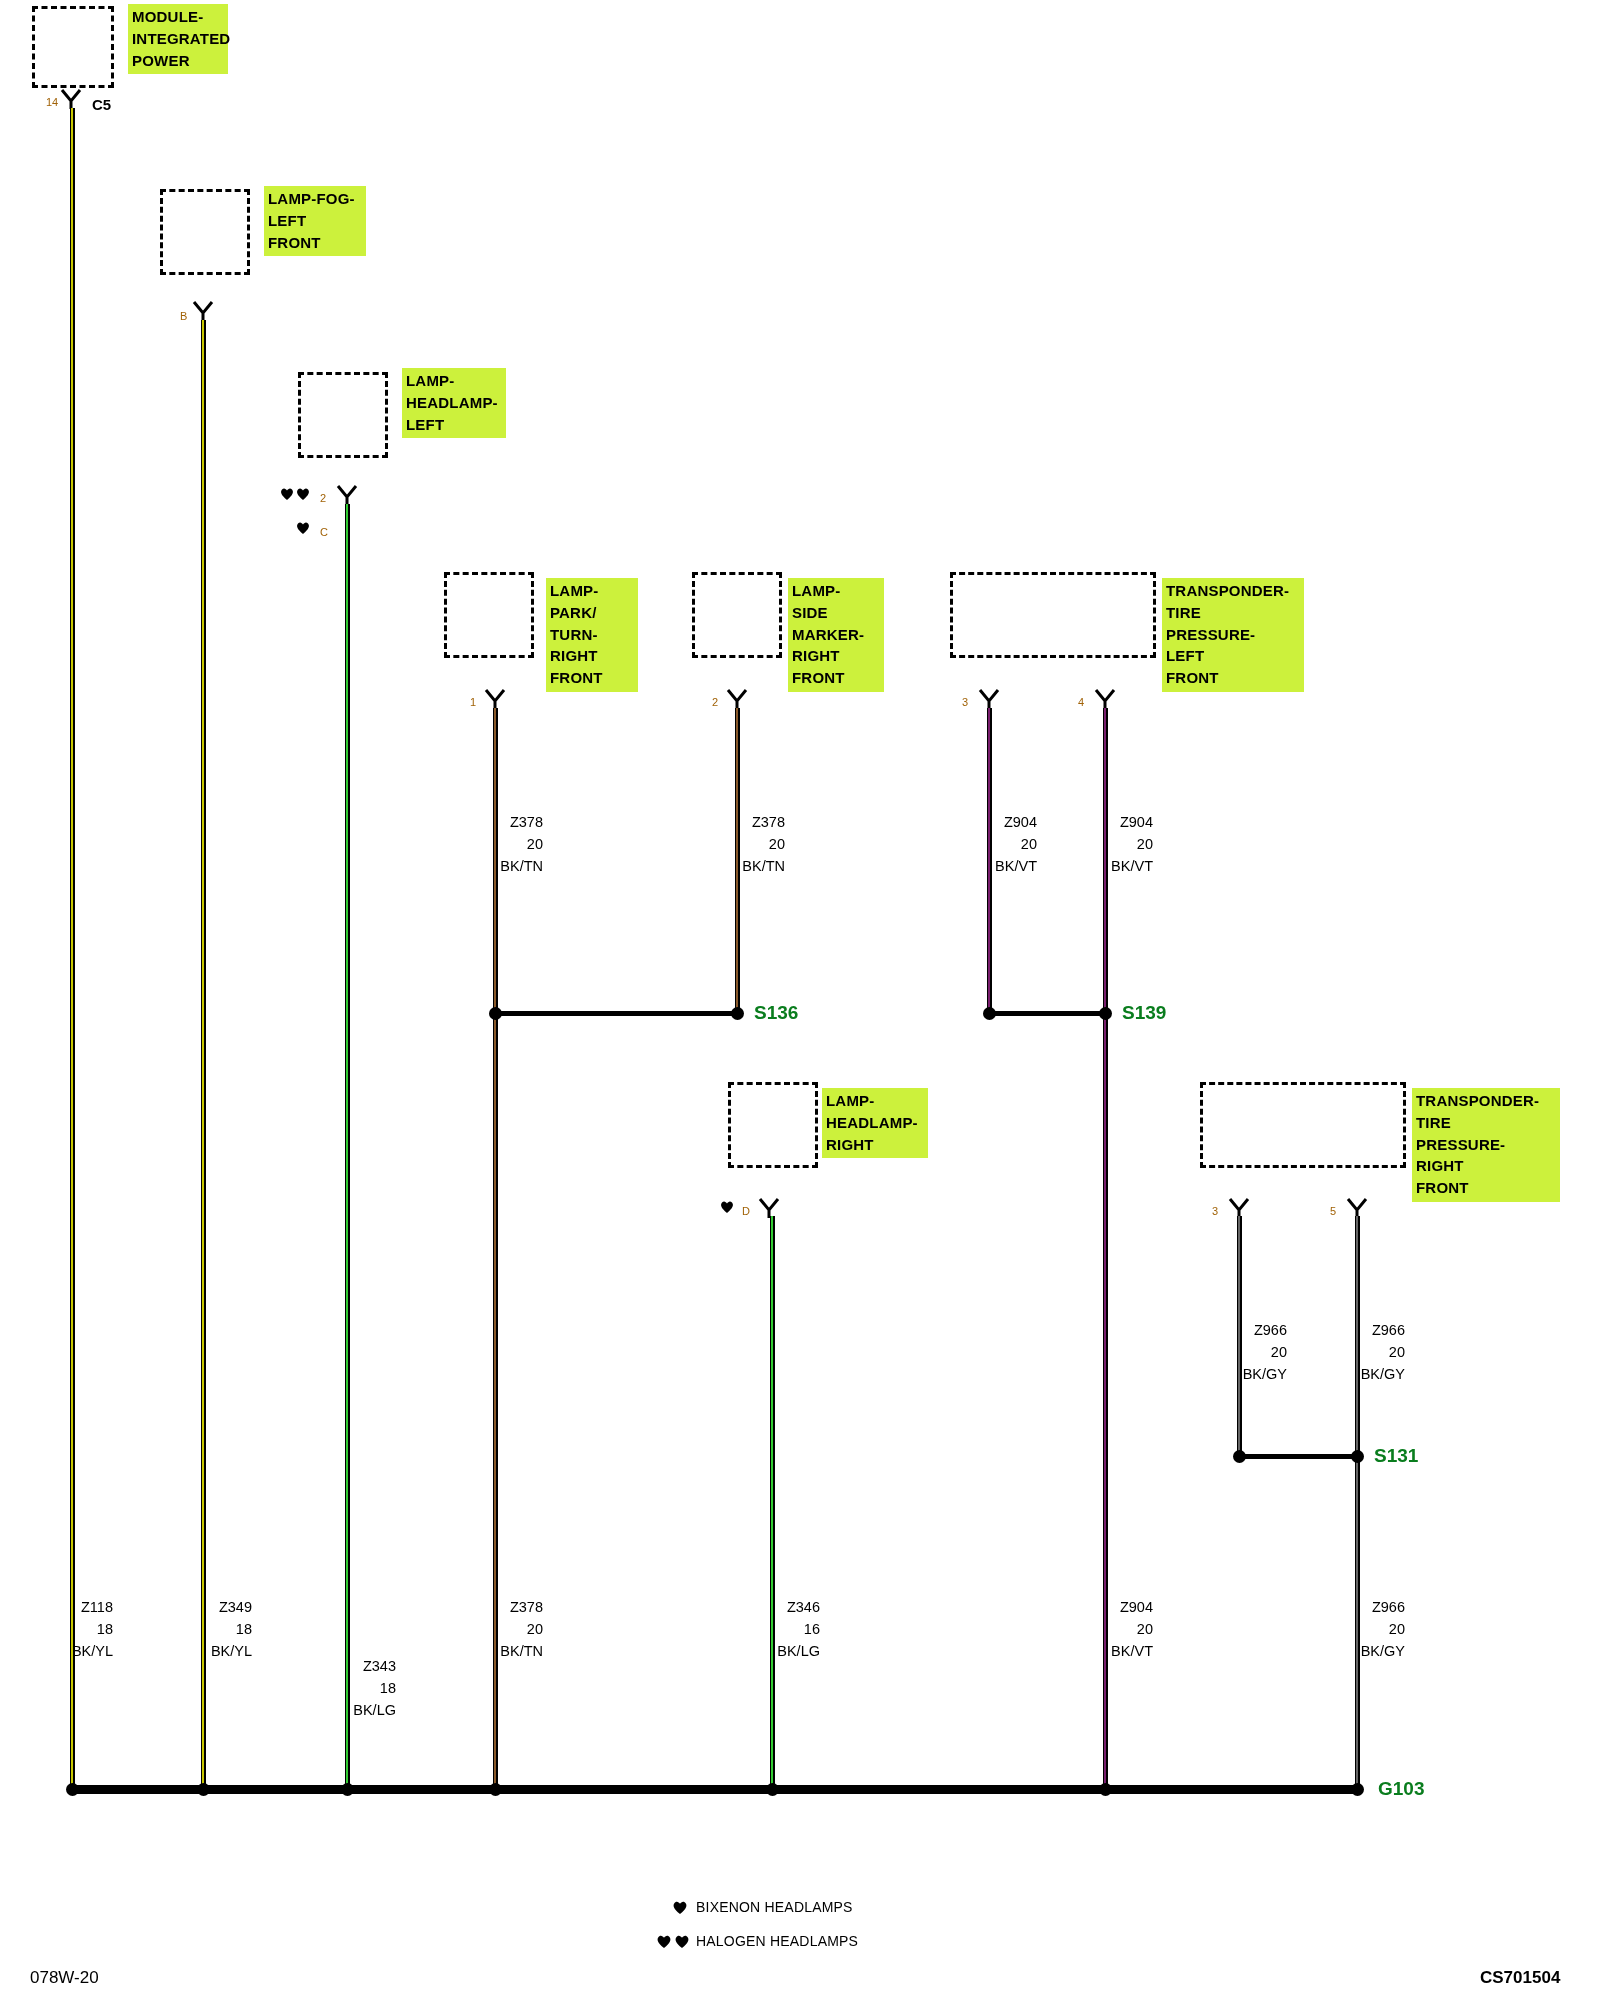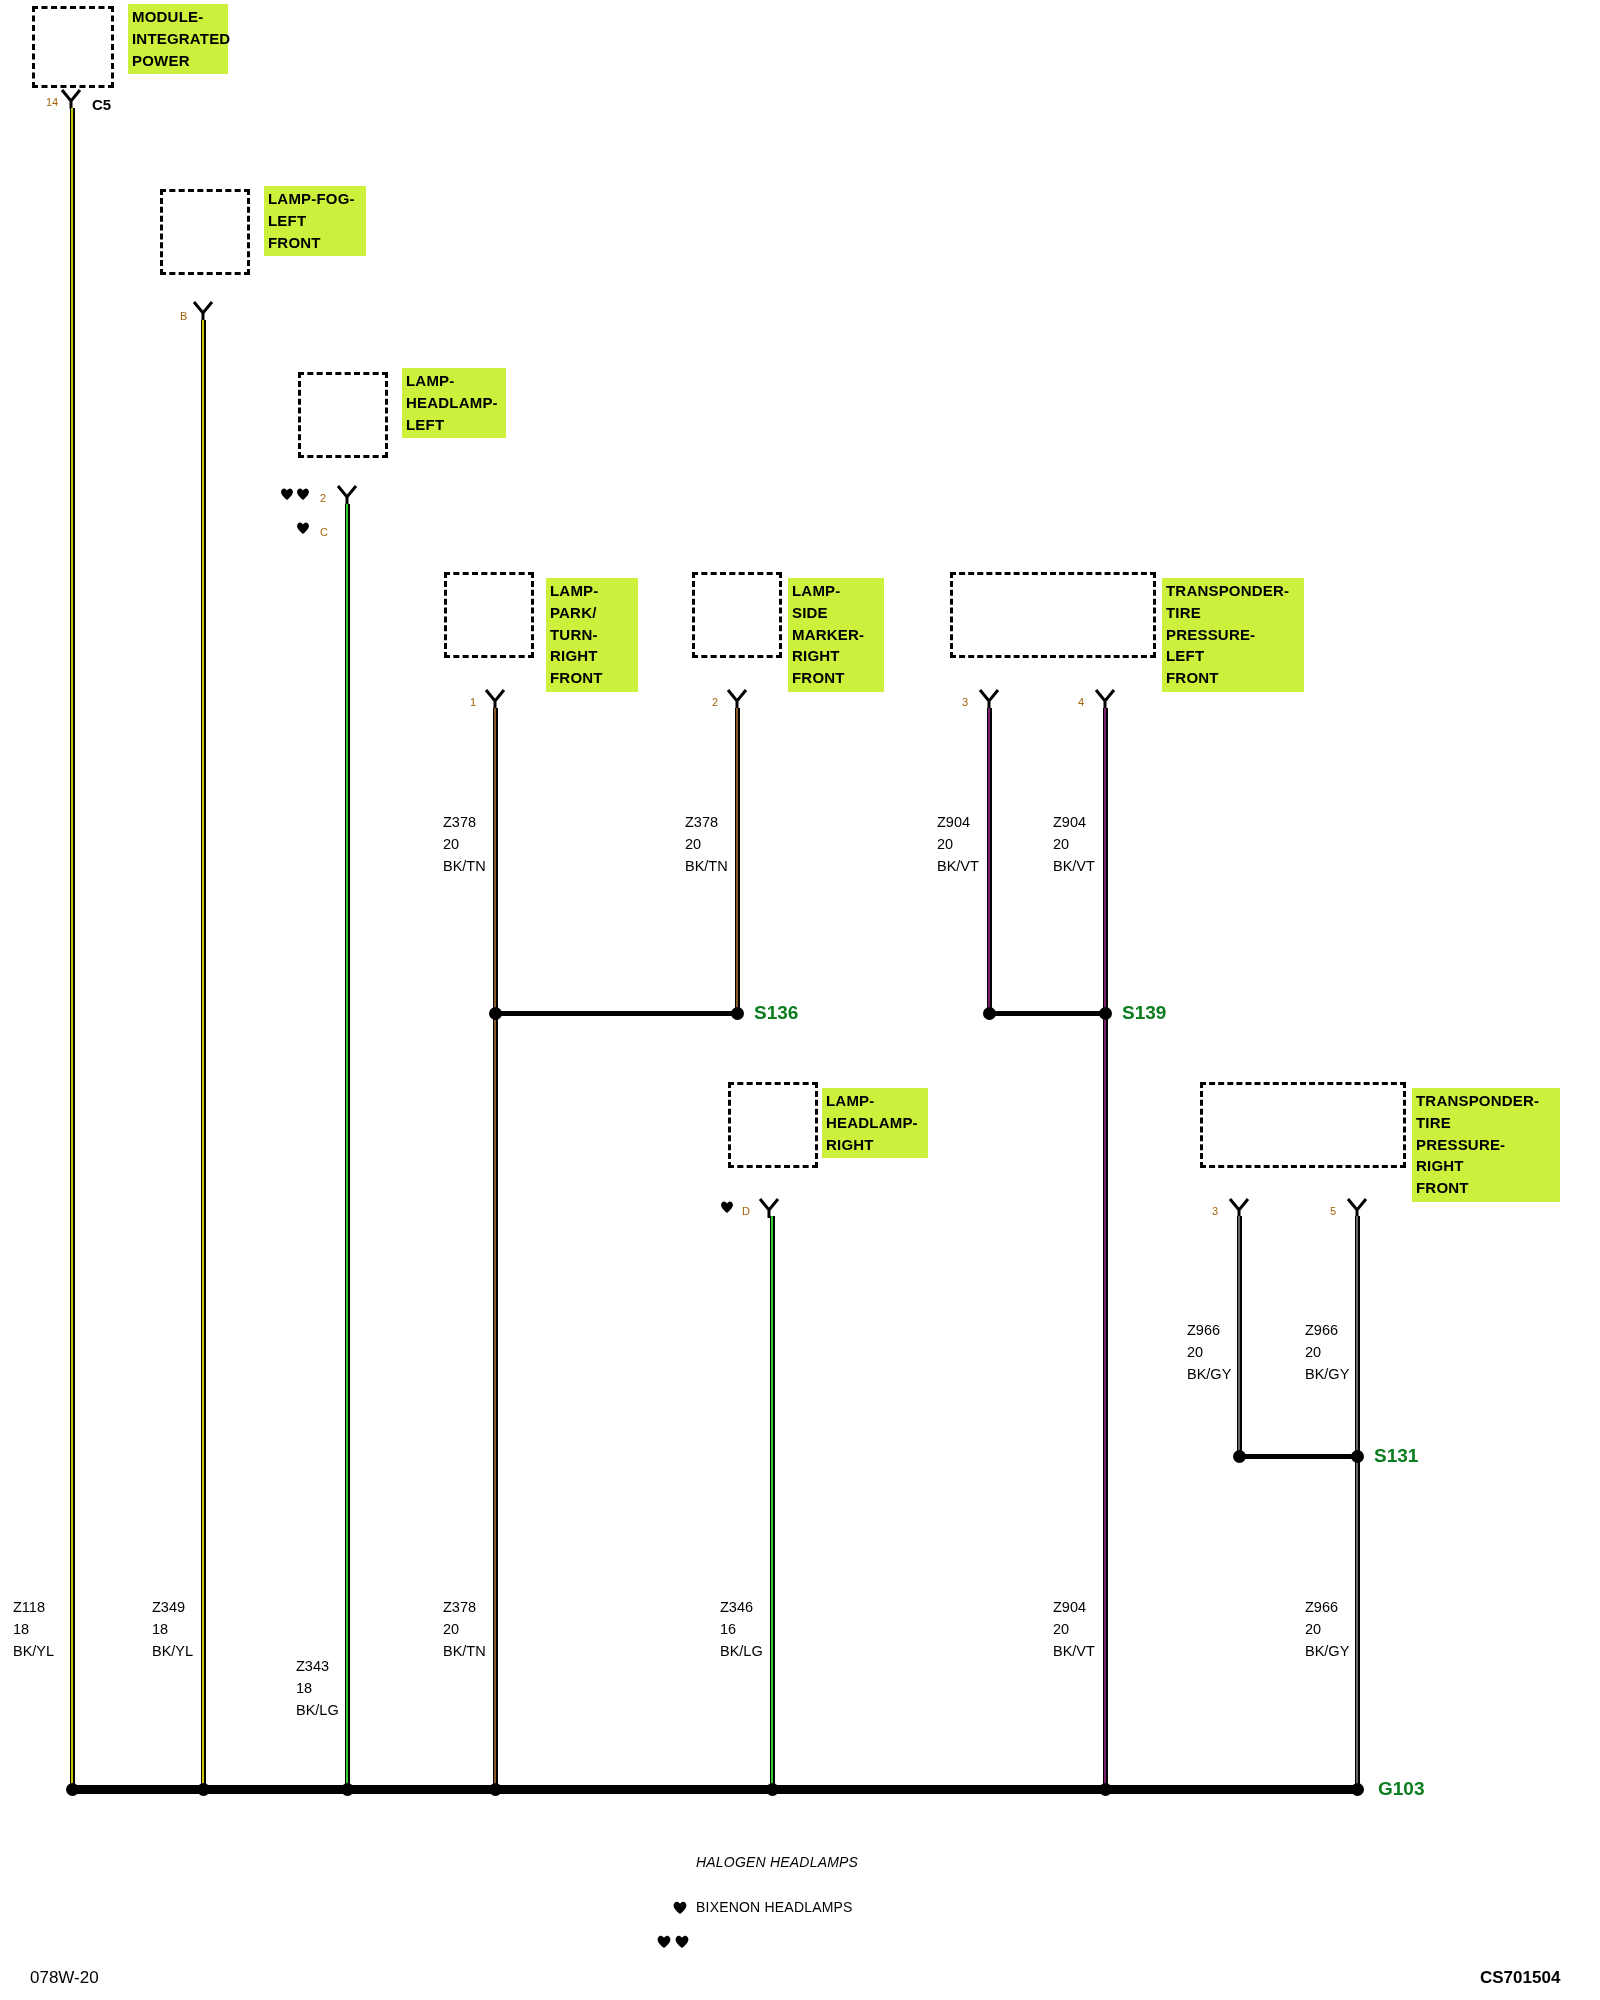--- a/index.html
+++ b/index.html
@@ -3,21 +3,21 @@
 <meta charset="utf-8">
 <style>
   html,body{margin:0;padding:0;background:#ffffff;}
   body{width:1600px;height:2000px;position:relative;font-family:"Liberation Sans",sans-serif;}
   #sheet{position:absolute;left:0;top:0;width:1600px;height:1768px;}
   .box{position:absolute;border:3px dashed #000;background:transparent;box-sizing:border-box;}
   .hl{position:absolute;background:#ccf13c;color:#000;font-size:15px;font-weight:bold;line-height:1.45;padding:2px 5px 3px 4px;box-sizing:border-box;letter-spacing:0.2px;}
   .wire{position:absolute;background:#000;}
   .vw{width:5px;}
   .hw{height:5px;}
-  .label{position:absolute;font-size:14.5px;color:#000;text-align:left;line-height:1.5;white-space:nowrap;}
+  .label{position:absolute;font-size:14.5px;color:#000;text-align:right;line-height:1.5;white-space:nowrap;}
   .pin{position:absolute;font-size:11px;color:#a16207;font-weight:normal;}
   .pinb{position:absolute;font-size:15px;color:#000;font-weight:bold;}
   .splice{position:absolute;font-size:19px;font-weight:bold;color:#0a7d1e;}
   .dot{position:absolute;width:13px;height:13px;border-radius:50%;background:#000;}
   .legend{position:absolute;font-size:14px;color:#000;letter-spacing:0.2px;}
   .footer{position:absolute;font-size:17px;color:#000;}
   svg.conn{position:absolute;overflow:visible;}
   .heart{position:absolute;}
 </style>
 </head>
@@ -246,18 +246,18 @@
       <path d="M8,14 C1.5,9 0.5,5.5 2.5,3 C4.6,0.4 6.9,2.2 8,3.7 C9.1,2.2 11.4,0.4 13.5,3 C15.5,5.5 14.5,9 8,14 Z" fill="#000"></path>
     </svg>
   <div class="legend" style="left:696px;top:1899px;">BIXENON HEADLAMPS</div>
 
   <svg class="heart" style="left:656px;top:1934px;width:16px;height:16px;">
       <path d="M8,14 C1.5,9 0.5,5.5 2.5,3 C4.6,0.4 6.9,2.2 8,3.7 C9.1,2.2 11.4,0.4 13.5,3 C15.5,5.5 14.5,9 8,14 Z" fill="#000"></path>
     </svg>
   <svg class="heart" style="left:674px;top:1934px;width:16px;height:16px;">
       <path d="M8,14 C1.5,9 0.5,5.5 2.5,3 C4.6,0.4 6.9,2.2 8,3.7 C9.1,2.2 11.4,0.4 13.5,3 C15.5,5.5 14.5,9 8,14 Z" fill="#000"></path>
     </svg>
-  <div class="legend" style="left:696px;top:1854px;font-style:italic;">HALOGEN HEADLAMPS</div>
+  <div class="legend" style="left:696px;top:1933px;">HALOGEN HEADLAMPS</div>
 
   <div class="footer" style="left:30px;top:1968px;">078W-20</div>
   <div class="footer" style="left:1480px;top:1968px;font-weight:bold;">CS701504</div>
 
 </div>
 
 </body></html>

